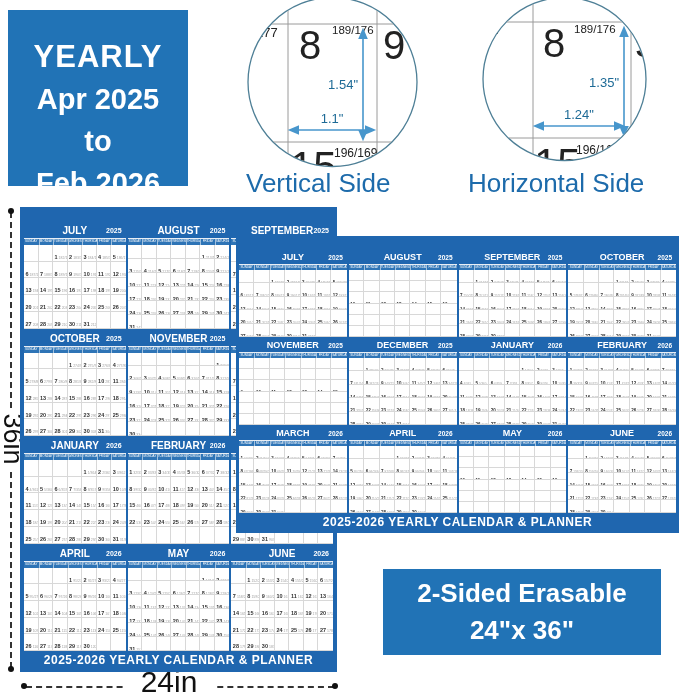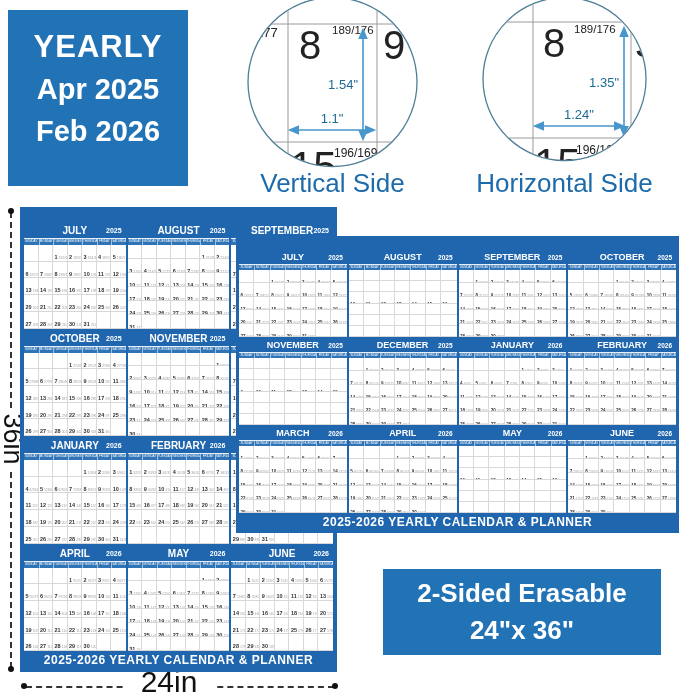--- a/index.html
+++ b/index.html
@@ -2,31 +2,31 @@
 <html><head>
 <meta charset="utf-8">
 <style>
   html,body{margin:0;padding:0;background:#fff;}
   #stage{position:relative;width:679px;height:697px;background:#fff;overflow:hidden;
          font-family:"Liberation Sans",sans-serif;}
 
   
   .badge{position:absolute;box-sizing:border-box;color:#fff;font-weight:bold;text-align:center;}
   .yearly{left:8px;top:10px;width:180px;height:176px;background:#2173b6;
-          font-size:29px;line-height:42px;padding-top:16px;}
+          font-size:29px;line-height:42px;padding-top:26px;}
   .yearly .ln1{font-size:31px;letter-spacing:1px;}
   .size{left:383px;top:569px;width:278px;height:86px;background:#2173b6;
         font-size:26px;line-height:37px;padding-top:6px;}
 
   
   .circle{position:absolute;}
   .c1{left:246px;top:-3px;width:173px;height:173px;}
   .c2{left:481px;top:-3px;width:167px;height:167px;}
   .circle svg{width:100%;height:100%;display:block;}
-  .circle-label{position:absolute;text-align:center;font-size:26px;color:#1d6bab;}
+  .circle-label{position:absolute;text-align:left;font-size:26px;color:#1d6bab;}
   .l1{left:246px;top:168px;width:173px;}
   .l2{left:468px;top:168px;width:193px;}
   .num{fill:#222;font-family:"Liberation Sans",sans-serif;}
   .meas{fill:#1d6a96;font-family:"Liberation Sans",sans-serif;font-size:13px;}
   .gline{stroke:#9a9a9a;stroke-width:1;}
   .arrow{stroke:#4796cc;stroke-width:1.6;}
 
   
   .poster{position:absolute;background:#1f66af;box-sizing:border-box;display:flex;flex-direction:column;}
   .vp{left:20px;top:207px;width:317px;height:465px;padding:4px;z-index:1;}
@@ -67,20 +67,21 @@
   .dim-label-h{left:124px;top:667px;width:90px;font-size:30px;line-height:30px;}
 </style>
 </head>
 <body>
 
 <div id="stage">
 
   <div class="badge yearly">
     <div class="ln1">YEARLY</div>
     <div>Apr 2025</div>
+    <div>to</div>
     <div>Feb 2026</div>
   </div>
 
   <div class="circle c1">
     <svg viewBox="0 0 173 173">
       <defs>
         <marker id="ar1" markerWidth="8" markerHeight="8" refX="5" refY="4" orient="auto-start-reverse">
           <path d="M0,1 L7,4 L0,7 z" fill="#4796cc"></path>
         </marker>
         <clipPath id="cp1">

